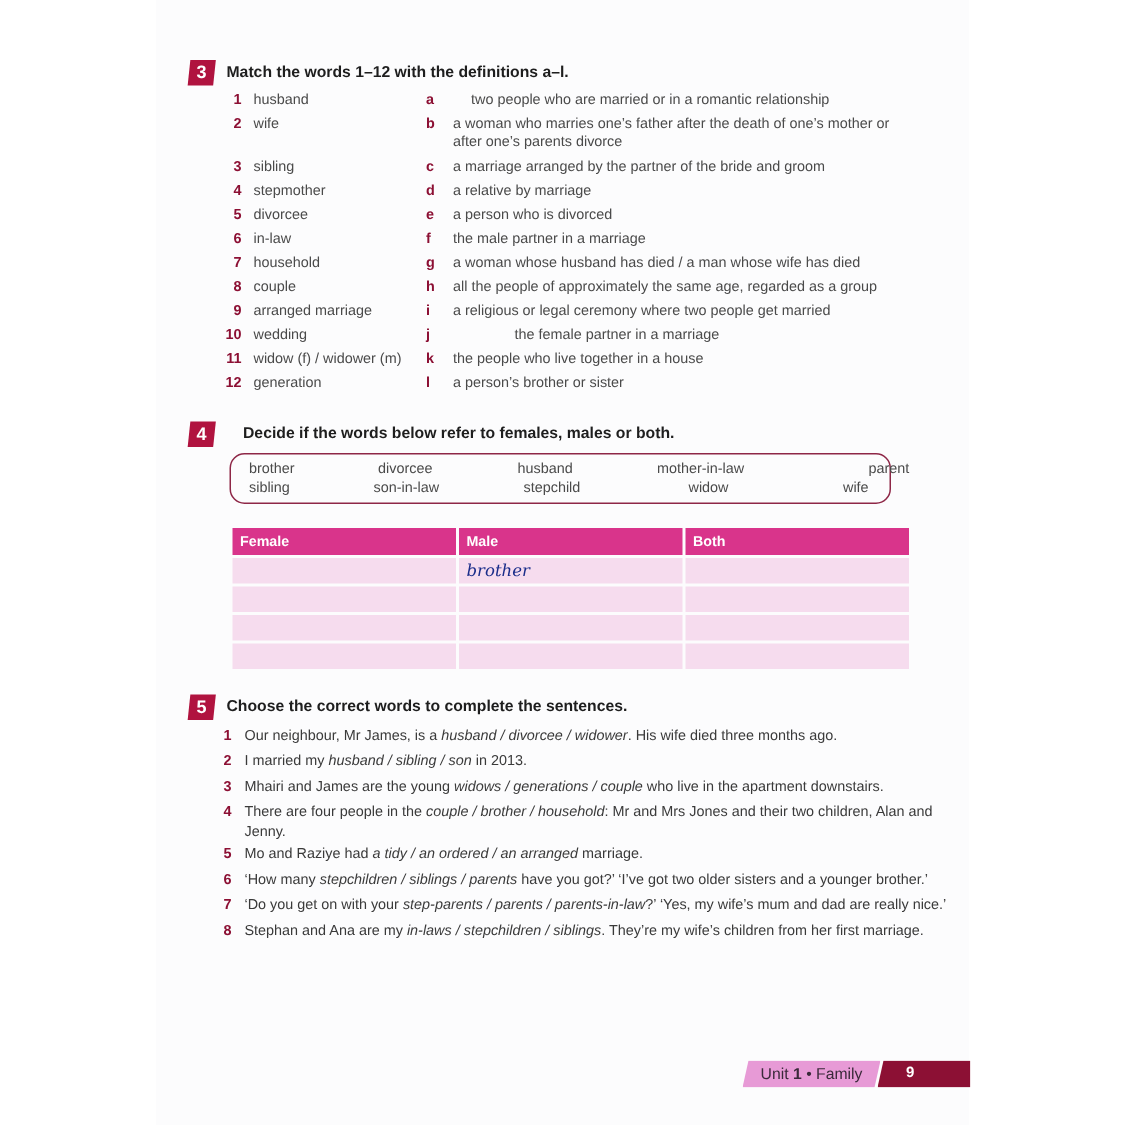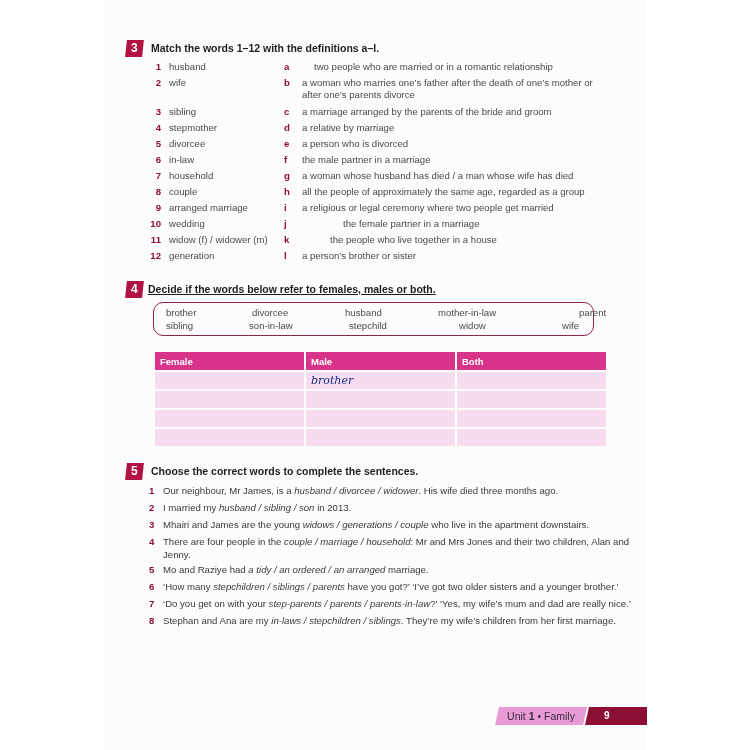--- a/index.html
+++ b/index.html
@@ -123,21 +123,21 @@
     <div class="row" style="left: 0px; top: 61px;">
       <span class="letter" style="left:284px;">a</span>
       <span class="def" style="left:302px;margin-left:12px;">two people who are married or in a romantic relationship</span>
     </div>
     <div class="row" style="left: 0px; top: 77px;">
       <span class="letter" style="left:284px;">b</span>
       <span class="def" style="left:302px;">a woman who marries one’s father after the death of one’s mother or after one’s parents divorce</span>
     </div>
     <div class="row" style="left: 0px; top: 106px;">
       <span class="letter" style="left:284px;">c</span>
-      <span class="def" style="left:302px;">a marriage arranged by the parents of the bride and groom</span>
+      <span class="def" style="left:302px;">a marriage arranged by the partner of the bride and groom</span>
     </div>
     <div class="row" style="left: 0px; top: 122px;">
       <span class="letter" style="left:284px;">d</span>
       <span class="def" style="left:302px;">a relative by marriage</span>
     </div>
     <div class="row" style="left: 0px; top: 138px;">
       <span class="letter" style="left:284px;">e</span>
       <span class="def" style="left:302px;">a person who is divorced</span>
     </div>
     <div class="row" style="left: 0px; top: 154px;">
@@ -155,30 +155,30 @@
     <div class="row" style="left: 0px; top: 202px;">
       <span class="letter" style="left:284px;">i</span>
       <span class="def" style="left:302px;">a religious or legal ceremony where two people get married</span>
     </div>
     <div class="row" style="left: 0px; top: 218px;">
       <span class="letter" style="left:284px;">j</span>
       <span class="def" style="left:302px;padding-left:41px;">the female partner in a marriage</span>
     </div>
     <div class="row" style="left: 0px; top: 234px;">
       <span class="letter" style="left:284px;">k</span>
-      <span class="def" style="left:302px;margin-left:28px;">the people who live together in a house</span>
+      <span class="def" style="left:302px;">the people who live together in a house</span>
     </div>
     <div class="row" style="left: 0px; top: 250px;">
       <span class="letter" style="left:284px;">l</span>
       <span class="def" style="left:302px;">a person’s brother or sister</span>
     </div>
   </div>
 
 <div class="badge" style="left:126px;top:281px;"><span>4</span></div>
-<div class="heading" style="left:148px;top:283px;text-decoration:underline;">Decide if the words below refer to females, males or both.</div>
+<div class="heading" style="left:162px;top:283px;">Decide if the words below refer to females, males or both.</div>
 
 <div class="wordbox">
   <span class="wb-item" style="left:12px;top:4px;">brother</span>
   <span class="wb-item" style="left:98px;top:4px;">divorcee</span>
   <span class="wb-item" style="left:191px;top:4px;">husband</span>
   <span class="wb-item" style="left:284px;top:4px;">mother-in-law</span>
   <span class="wb-item" style="left:397px;top:4px;margin-left:28px;">parent</span>
   <span class="wb-item" style="left:12px;top:17px;">sibling</span>
   <span class="wb-item" style="left:95px;top:17px;">son-in-law</span>
   <span class="wb-item" style="left:195px;top:17px;">stepchild</span>
@@ -218,21 +218,21 @@
   </tbody>
 </table>
 
 <div class="badge" style="left:126px;top:463px;"><span>5</span></div>
 <div class="heading" style="left:151px;top:465px;">Choose the correct words to complete the sentences.</div>
 
 <div id="ex5-rows">
     <div class="sentence" style="left: 163px; top: 484px;"><span class="n">1</span><span>Our neighbour, Mr James, is a </span><i>husband / divorcee / widower</i><span>. His wife died three months ago.</span></div>
     <div class="sentence" style="left: 163px; top: 501px;"><span class="n">2</span><span>I married my </span><i>husband / sibling / son</i><span> in 2013.</span></div>
     <div class="sentence" style="left: 163px; top: 518px;"><span class="n">3</span><span>Mhairi and James are the young </span><i>widows / generations / couple</i><span> who live in the apartment downstairs.</span></div>
-    <div class="sentence" style="left: 163px; top: 535px;"><span class="n">4</span><span>There are four people in the </span><i>couple / marriage / household</i><span>: Mr and Mrs Jones and their two children, Alan and Jenny.</span></div>
+    <div class="sentence" style="left: 163px; top: 535px;"><span class="n">4</span><span>There are four people in the </span><i>couple / brother / household</i><span>: Mr and Mrs Jones and their two children, Alan and Jenny.</span></div>
     <div class="sentence" style="left: 163px; top: 563px;"><span class="n">5</span><span>Mo and Raziye had </span><i>a tidy / an ordered / an arranged</i><span> marriage.</span></div>
     <div class="sentence" style="left: 163px; top: 580px;"><span class="n">6</span><span>‘How many </span><i>stepchildren / siblings / parents</i><span> have you got?’ ‘I’ve got two older sisters and a younger brother.’</span></div>
     <div class="sentence" style="left: 163px; top: 597px;"><span class="n">7</span><span>‘Do you get on with your </span><i>step-parents / parents / parents-in-law</i><span>?’ ‘Yes, my wife’s mum and dad are really nice.’</span></div>
     <div class="sentence" style="left: 163px; top: 614px;"><span class="n">8</span><span>Stephan and Ana are my </span><i>in-laws / stepchildren / siblings</i><span>. They’re my wife’s children from her first marriage.</span></div>
   </div>
 
 <div class="footer-unit">
   <span>Unit </span><b>1</b><span> • </span><span>Family</span>
 </div>
 <div class="footer-page">9</div>

